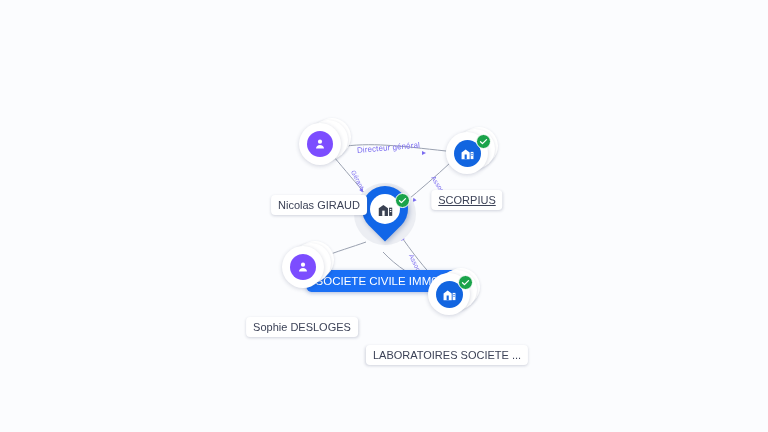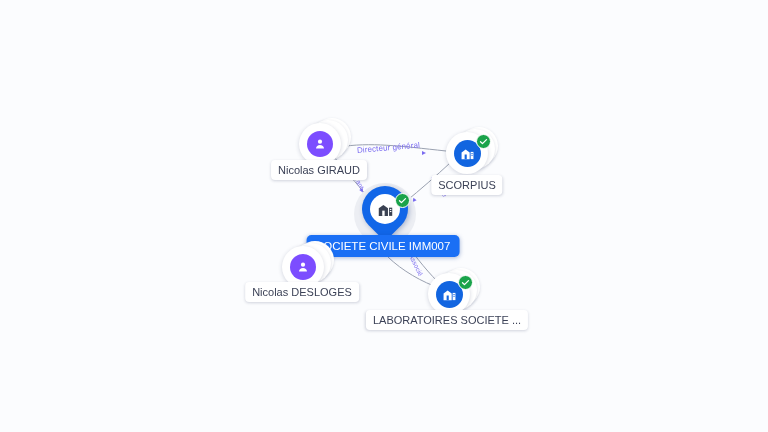--- a/index.html
+++ b/index.html
@@ -146,20 +146,21 @@
     position: absolute;
     white-space: nowrap;
     background: #ffffff;
     color: #3c4257;
     font-size: 11px;
     line-height: 14px;
     padding: 3px 7px;
     border-radius: 4px;
     box-shadow: 0 1px 3px rgba(40,50,90,0.20);
     transform: translateX(-50%);
+    margin-top: 35px;
   }
   .node-label.primary {
     background: #1a6ff5;
     color: #ffffff;
     font-size: 11.5px;
     padding: 4px 9px;
     border-radius: 5px;
     box-shadow: 0 1px 4px rgba(20,60,150,0.35);
   }
 
@@ -259,36 +260,36 @@
               </svg>
             </div>
           </div>
         </div>
         <div class="badge-check" style="left: 9px; top: -19px;">
           <svg width="9" height="9" viewBox="0 0 24 24">
             <path d="M4 12.5l5.2 5.2L20 6.9" fill="none" stroke="#ffffff" stroke-width="3.4" stroke-linecap="round" stroke-linejoin="round"></path>
           </svg>
         </div>
       </div>
-      <div class="node-label" style="left: 467px; top: 175px;">SCORPIUS</div>
+      <div class="node-label" style="left: 467px; top: 155px; text-decoration: underline;">SCORPIUS</div>
       <div class="node" style="left: 303px; top: 267px;">
         <div class="stack" style="left: -7px; top: -26px; width: 38px; height: 38px;"></div>
         <div class="stack" style="left: -12px; top: -24px; width: 40px; height: 40px;"></div>
         <div class="person-wrap">
           <div class="person-disc">
             <div class="person-circle">
               <svg width="14" height="14" viewBox="0 0 24 24">
                 <circle cx="12" cy="8" r="3.6" fill="#ffffff"></circle>
                 <path d="M5.2 19.5c0-3.7 3.1-6 6.8-6s6.8 2.3 6.8 6z" fill="#ffffff"></path>
               </svg>
             </div>
           </div>
         </div>
       </div>
-      <div class="node-label" style="left: 302px; top: 282px;">Nicolas DESLOGES</div>
+      <div class="node-label" style="left: 302px; top: 282px;">Sophie DESLOGES</div>
       <div class="node" style="left: 449px; top: 294px;">
         <div class="stack" style="left: -7px; top: -26px; width: 38px; height: 38px;"></div>
         <div class="stack" style="left: -12px; top: -24px; width: 40px; height: 40px;"></div>
         <div class="company-wrap">
           <div class="company-disc">
             <div class="company-circle">
               <svg width="15" height="15" viewBox="0 0 24 24">
                 <path d="M2.5 21V10.2L9 5.6l6.5 4.6V21z" fill="#ffffff"></path>
                 <path d="M17 21V9.4h4.5V21z" fill="#ffffff"></path>
                 <rect x="18.2" y="11.2" width="2.1" height="1.5" fill="#1265e0"></rect>

